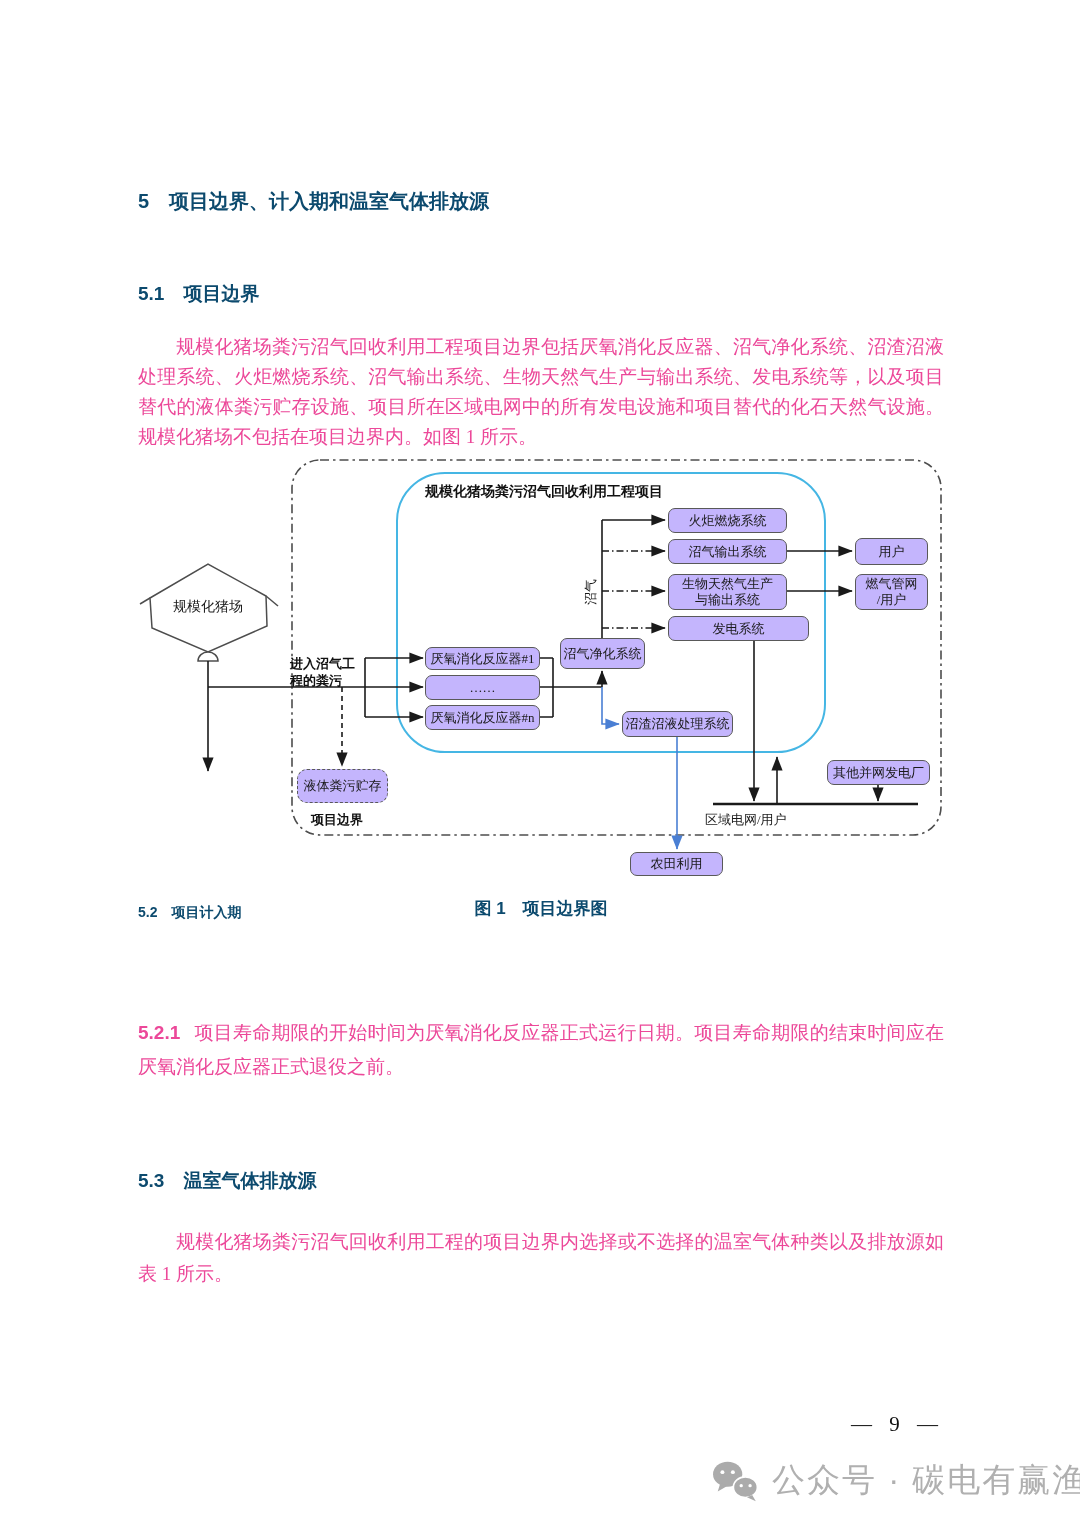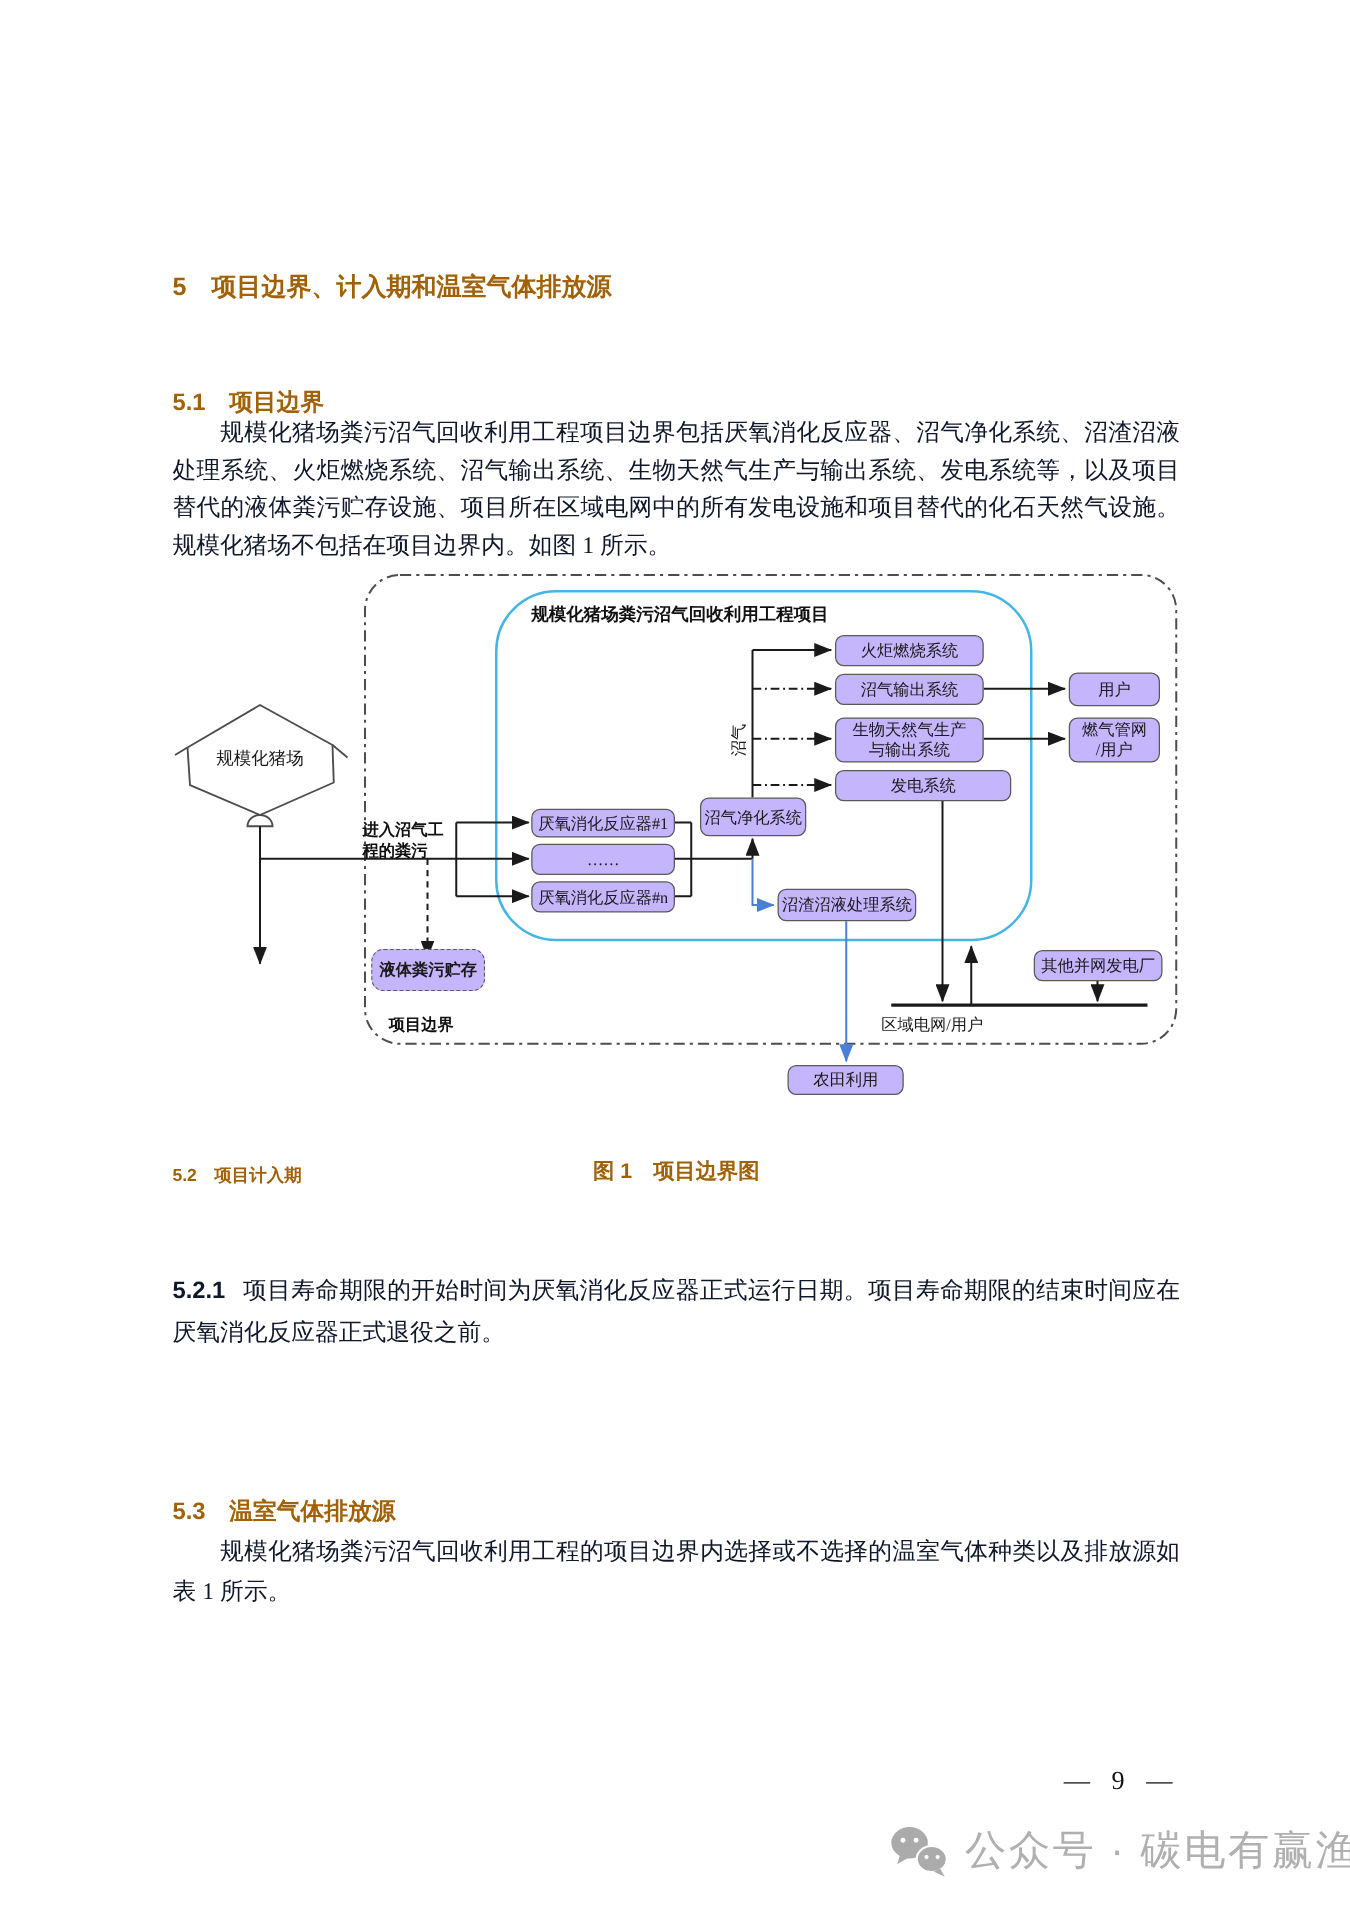--- a/index.html
+++ b/index.html
@@ -1,20 +1,20 @@
 <!DOCTYPE html>
 <html><head>
 <meta charset="utf-8">
 <style>
   html,body{margin:0;padding:0;background:#888;}
   .page{position:relative;width:1080px;height:1528px;background:#ffffff;margin:0 auto;overflow:hidden;
         font-family:"Liberation Serif",serif;color:#111;}
-  .h-sans{position:absolute;left:138px;font-family:"Liberation Sans",sans-serif;font-weight:bold;color:#a16207;margin-top:28px;}
+  .h-sans{position:absolute;left:138px;font-family:"Liberation Sans",sans-serif;font-weight:bold;color:#0c4a6e;}
   .body-p{position:absolute;left:138px;width:806px;font-family:"Liberation Serif",serif;
-          font-size:19px;color:#0f172a;text-align:justify;}
+          font-size:19px;color:#ec4899;text-align:justify;}
   .indent{text-indent:2em;}
   .pnum{font-family:"Liberation Sans",sans-serif;font-weight:bold;margin-right:14px;}
   
   .figure{position:absolute;left:130px;top:455px;width:830px;height:430px;}
   .figure svg{position:absolute;left:0;top:0;z-index:1;}
   .nbox{position:absolute;box-sizing:border-box;border:1.5px solid #595959;border-radius:7px;
         background:#c4b5fd;display:flex;flex-direction:column;align-items:center;justify-content:center;
         text-align:center;font-size:13px;font-family:"Liberation Serif",serif;color:#1a1a1a;
         z-index:2;line-height:1.22;}
   .nbox.dashedb{border-style:dashed;border-radius:10px;}
@@ -102,21 +102,21 @@
     <div class="nbox" style="left:725px;top:119px;width:73px;height:36px;">
       <span>燃气管网</span>
       <span>/用户</span>
     </div>
     <div class="nbox" style="left:538px;top:161px;width:141px;height:25px;">发电系统</div>
     <div class="nbox" style="left:430px;top:183px;width:85px;height:31px;">沼气净化系统</div>
     <div class="nbox" style="left:295px;top:192px;width:115px;height:23px;">厌氧消化反应器#1</div>
     <div class="nbox" style="left:295px;top:220px;width:115px;height:25px;">……</div>
     <div class="nbox" style="left:295px;top:250px;width:115px;height:25px;">厌氧消化反应器#n</div>
     <div class="nbox" style="left:492px;top:256px;width:111px;height:26px;">沼渣沼液处理系统</div>
-    <div class="nbox dashedb" style="left:167px;top:304px;width:91px;height:34px;font-weight:bold;">液体粪污贮存</div>
+    <div class="nbox dashedb" style="left:167px;top:314px;width:91px;height:34px;">液体粪污贮存</div>
     <div class="nbox" style="left:697px;top:305px;width:103px;height:25px;">其他并网发电厂</div>
     <div class="nbox" style="left:500px;top:397px;width:93px;height:24px;">农田利用</div>
 
     <div class="flabel rot90" style="left:442px;top:127px;width:40px;height:20px;text-align:center;">沼气</div>
     <div class="dlabel" style="left:160px;top:200px;">
       <div>进入沼气工</div>
       <div>程的粪污</div>
     </div>
     <div class="dlabel" style="left:181px;top:356px;">项目边界</div>
     <div class="flabel" style="left:575px;top:356px;">区域电网/用户</div>

